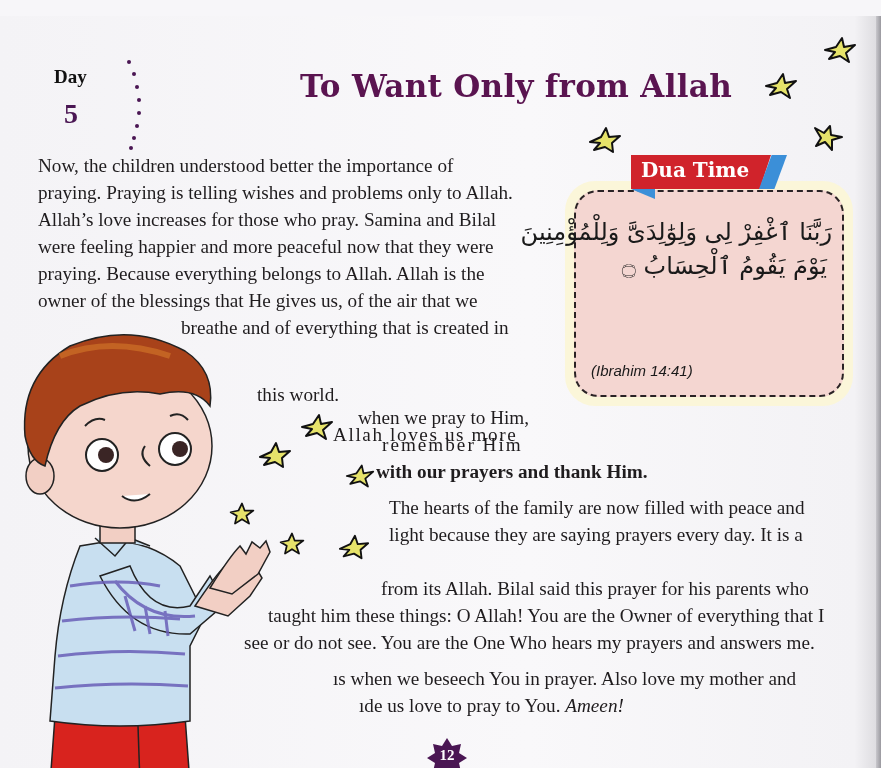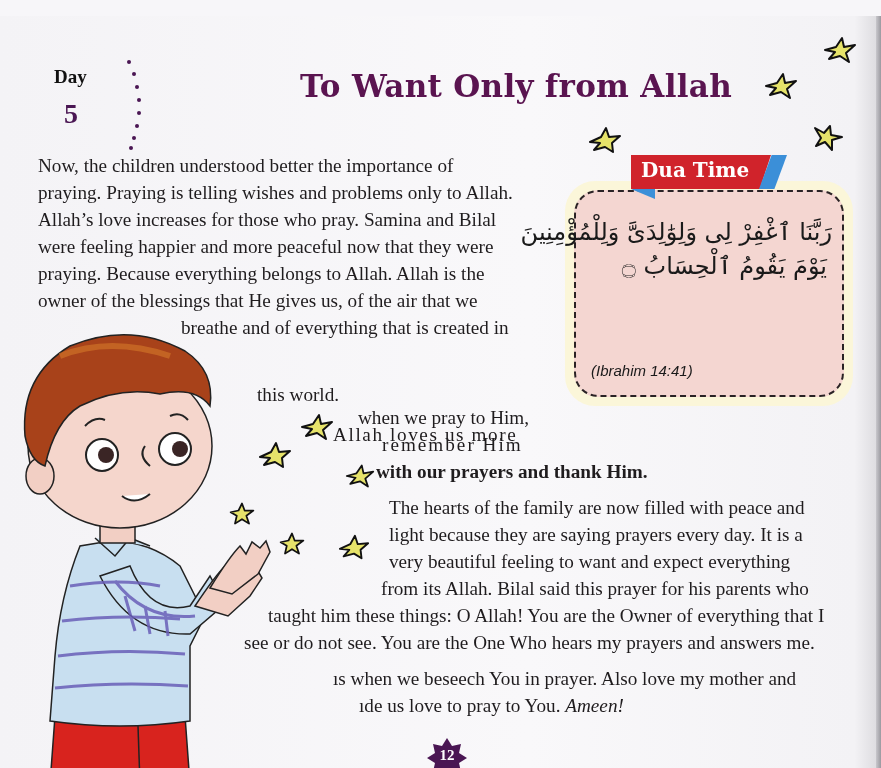--- a/index.html
+++ b/index.html
@@ -71,21 +71,20 @@
   <div class="body-text" style="left:181px; top:298px;">breathe and of everything that is created in</div>
   <div class="body-text" style="left:257px; top:325px;margin-top:40px;">this world.</div>
 
   <div class="body-text" style="left:333px; top:361px; letter-spacing:1.6px;margin-top:44px;">Allah loves us more</div>
   <div class="body-text" style="left:358px; top:388px;">when we pray to Him,</div>
   <div class="body-text" style="left:382px; top:415px; letter-spacing:2px;">remember Him</div>
   <div class="body-text" style="left:376px; top:442px;font-weight:bold;">with our prayers and thank Him.</div>
 
   <div class="body-text" style="left:389px; top:478px;">The hearts of the family are now filled with peace and</div>
   <div class="body-text" style="left:389px; top:505px;">light because they are saying prayers every day. It is a</div>
-  <div class="body-text" style="left:389px; top:532px;">very beautiful feeling to want and expect everything</div>
   <div class="body-text" style="left:381px; top:559px;">from its Allah. Bilal said this prayer for his parents who</div>
   <div class="body-text" style="left:268px; top:586px;">taught him these things: O Allah! You are the Owner of everything that I</div>
   <div class="body-text" style="left:333px; top:649px;">ıs when we beseech You in prayer. Also love my mother and</div>
   <div class="body-text" style="left:244px; top:613px;">see or do not see. You are the One Who hears my prayers and answers me.</div>
   <div class="body-text" style="left:333px; top:676px;margin-left:26px;">
     <span>ıde us love to pray to You.</span>
     <span style="font-style:italic;">Ameen!</span>
   </div>
 
   <div class="dua-card">

